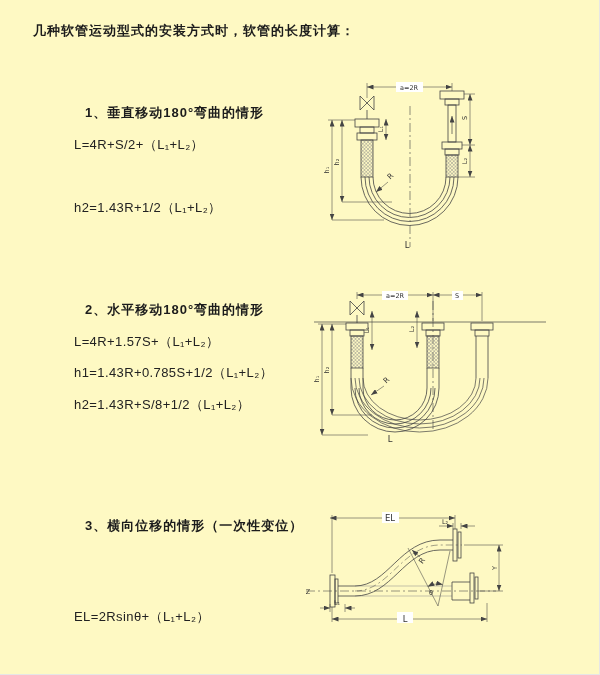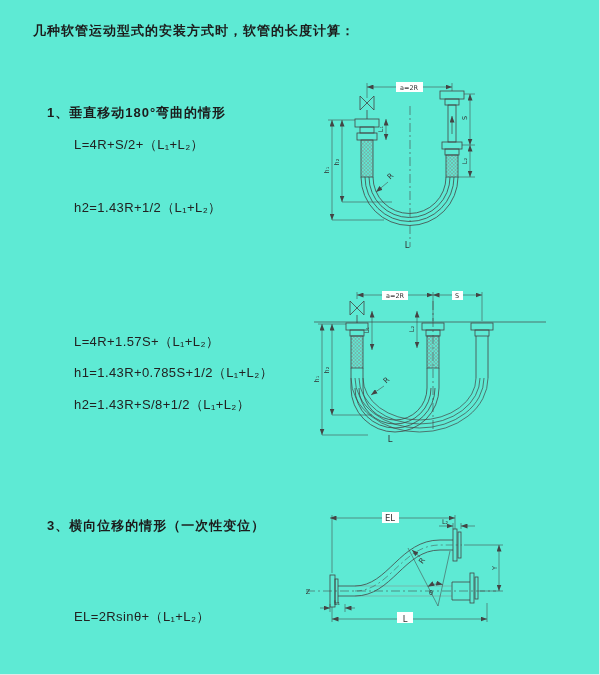--- a/index.html
+++ b/index.html
@@ -1,37 +1,38 @@
 <!DOCTYPE html>
 <html><head>
 <meta charset="utf-8">
 <style>
   html,body{margin:0;padding:0;background:#fff;}
-  .page{position:relative;width:600px;height:675px;background:#5eead4;overflow:hidden;
+  .page{position:relative;width:600px;height:675px;background:#fef9c3;overflow:hidden;
         font-family:"Liberation Sans","DejaVu Sans",sans-serif;color:#1c1c1c;
         box-shadow:inset -1px -1px 0 #e6e6e6;}
   .title{position:absolute;left:33px;top:22px;font-size:13px;font-weight:600;letter-spacing:1px;}
-  .sec-head{position:absolute;font-size:13px;font-weight:600;letter-spacing:1px;}
+  .sec-head{position:absolute;font-size:13px;font-weight:600;letter-spacing:1px;margin-left:38px;}
   .formula{position:absolute;font-size:13px;font-weight:400;letter-spacing:.4px;color:#222;}
   svg{position:absolute;}
   svg text{font-family:"DejaVu Sans","Liberation Sans",sans-serif;fill:#333;}
   .dimtxt{font-size:6.5px;}
   .dimtxt-lg{font-size:8.5px;}
 </style>
 </head>
 <body>
 
 <div class="page">
 
   <div class="title">几种软管运动型式的安装方式时，软管的长度计算：</div>
 
   <div class="sec-head" style="left:47px;top:104px">1、垂直移动180°弯曲的情形</div>
   <div class="formula" style="left:74px;top:136px">L=4R+S/2+（L₁+L₂）</div>
   <div class="formula" style="left:74px;top:199px">h2=1.43R+1/2（L₁+L₂）</div>
 
+  <div class="sec-head" style="left:47px;top:301px">2、水平移动180°弯曲的情形</div>
   <div class="formula" style="left:74px;top:333px">L=4R+1.57S+（L₁+L₂）</div>
   <div class="formula" style="left:74px;top:364px">h1=1.43R+0.785S+1/2（L₁+L₂）</div>
   <div class="formula" style="left:74px;top:396px">h2=1.43R+S/8+1/2（L₁+L₂）</div>
 
   <div class="sec-head" style="left:47px;top:517px">3、横向位移的情形（一次性变位）</div>
   <div class="formula" style="left:74px;top:608px">EL=2Rsinθ+（L₁+L₂）</div>
 
   <svg style="left:312px;top:72px" width="210" height="192" viewBox="0 0 210 192">
     <defs>
       <marker id="ar1" markerWidth="7" markerHeight="5" refX="6.5" refY="2.5" orient="auto-start-reverse" markerUnits="userSpaceOnUse">

